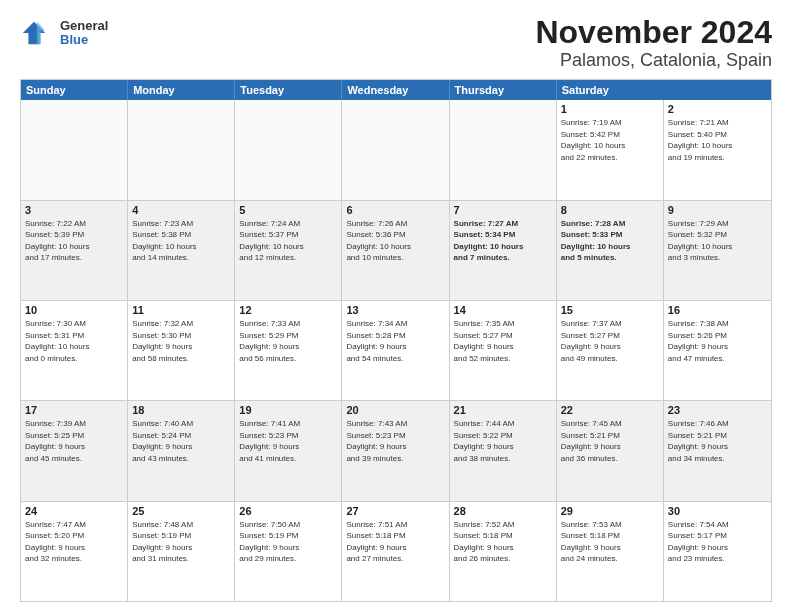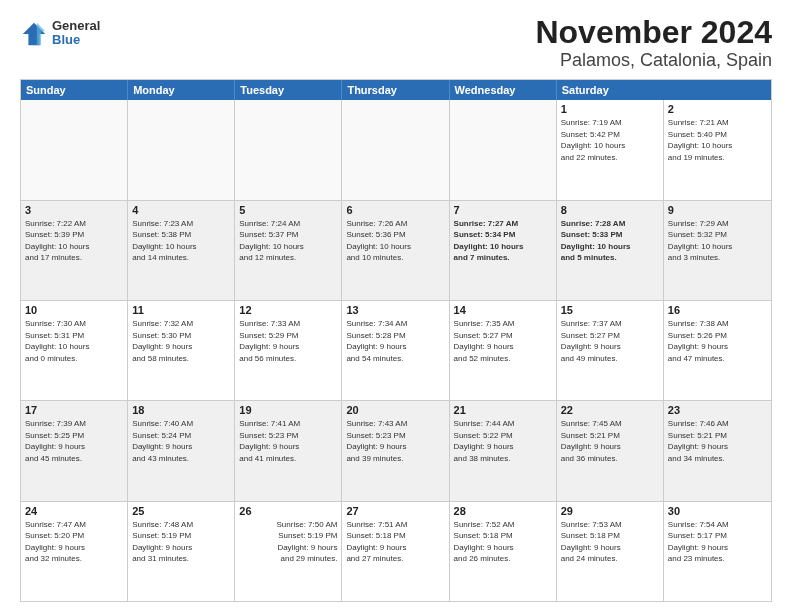--- a/index.html
+++ b/index.html
@@ -18,22 +18,23 @@
       flex-direction: column;
     }
     .header {
       display: flex;
       align-items: flex-start;
       justify-content: space-between;
       margin-bottom: 8px;
     }
     .logo {
       display: flex;
-      align-items: flex-end;
+      align-items: flex-start;
       margin-top: 4px;
+      gap: 8px;
     }
     .logo-text {
       display: flex;
       flex-direction: column;
       font-size: 13px;
       font-weight: bold;
       line-height: 1.1;
     }
     .logo-general { color: #333; }
     .logo-blue { color: #2a6db5; }
@@ -131,22 +132,22 @@
       <div class="title-month">November 2024</div>
       <div class="title-location">Palamos, Catalonia, Spain</div>
     </div>
   </div>
 
   <div class="calendar">
     <div class="cal-header">
     <div class="cal-header-cell">Sunday</div>
         <div class="cal-header-cell">Monday</div>
         <div class="cal-header-cell">Tuesday</div>
+        <div class="cal-header-cell">Wednesday</div>
         <div class="cal-header-cell">Thursday</div>
-        <div class="cal-header-cell">Wednesday</div>
         <div class="cal-header-cell">Saturday</div>
       </div>
     <div class="cal-body">
     <div class="cal-row">
           <div class="cal-cell empty"></div>
           <div class="cal-cell empty"></div>
           <div class="cal-cell empty"></div>
           <div class="cal-cell empty"></div>
           <div class="cal-cell empty"></div>
           <div class="cal-cell">
@@ -327,21 +328,21 @@
           </div>
           <div class="cal-cell">
             <span class="day-num">25</span>
             <div class="day-info" style="white-space: pre-line;">Sunrise: 7:48 AM
 Sunset: 5:19 PM
 Daylight: 9 hours
 and 31 minutes.</div>
           </div>
           <div class="cal-cell">
             <span class="day-num">26</span>
-            <div class="day-info" style="white-space: pre-line; text-align: right;">Sunrise: 7:50 AM
+            <div class="day-info" style="white-space: pre-line;">Sunrise: 7:50 AM
 Sunset: 5:19 PM
 Daylight: 9 hours
 and 29 minutes.</div>
           </div>
           <div class="cal-cell">
             <span class="day-num">27</span>
             <div class="day-info" style="white-space: pre-line;">Sunrise: 7:51 AM
 Sunset: 5:18 PM
 Daylight: 9 hours
 and 27 minutes.</div>

